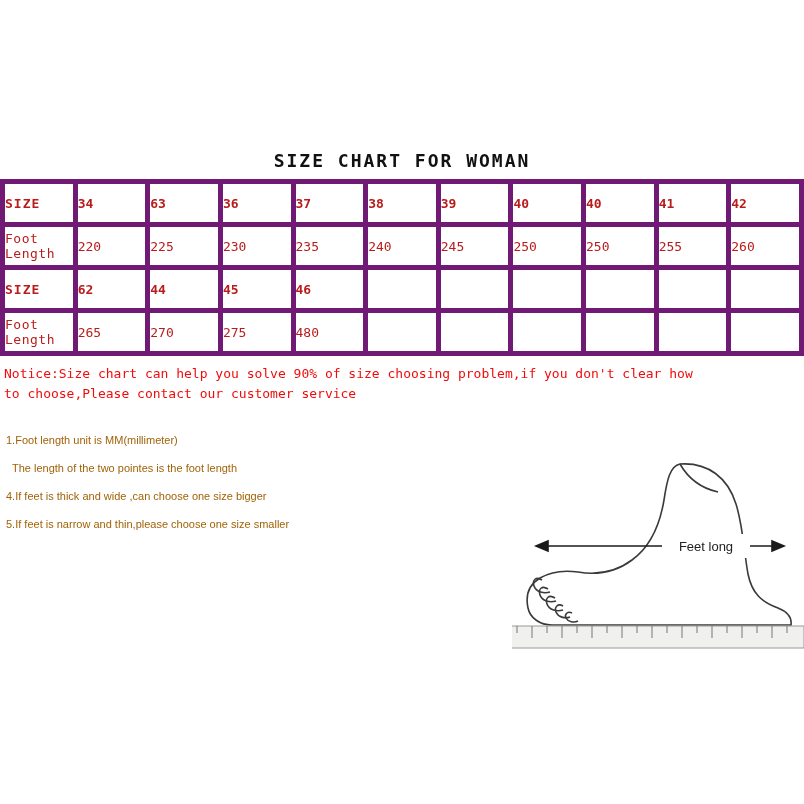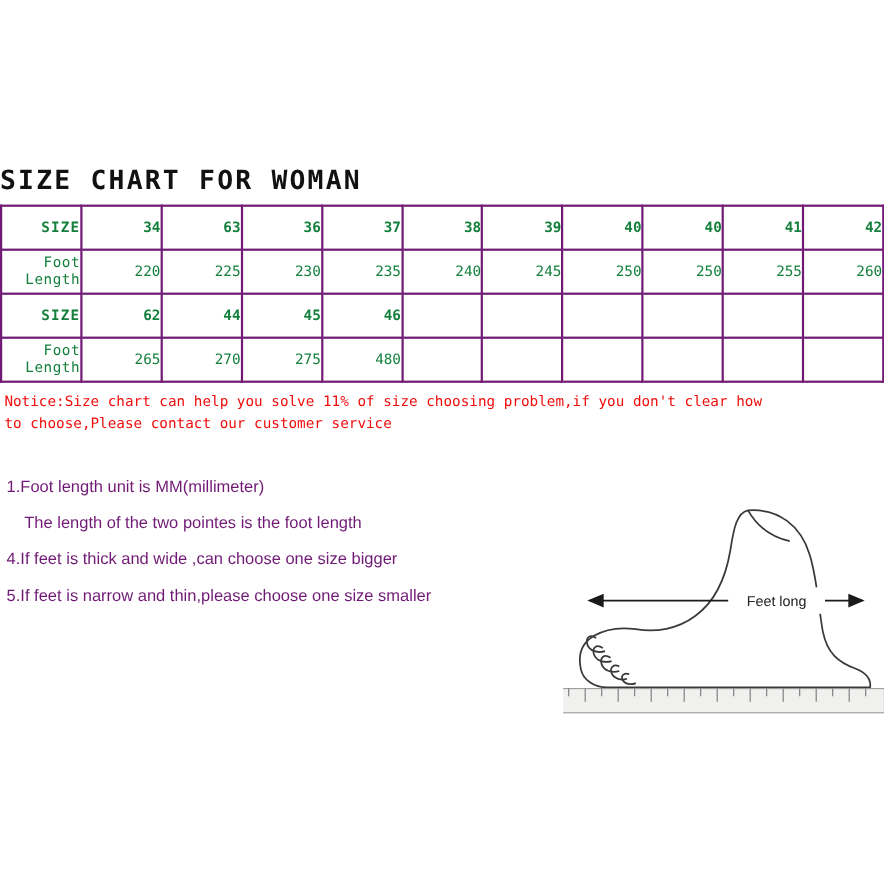--- a/index.html
+++ b/index.html
@@ -24,41 +24,41 @@
   }
   
   #chart-wrap {
     position: absolute;
     left: 0;
     top: 148px;
     width: 804px;
     background: #ffffff;
   }
   .title {
-    text-align: left;
+    text-align: center;
     font-family: "DejaVu Sans Mono", monospace;
-    font-size: 24px;
+    font-size: 18px;
     font-weight: bold;
     color: #111111;
     letter-spacing: 2px;
     padding: 2px 0 8px 0;
   }
   table.size-table {
     border-collapse: collapse;
     width: 804px;
     table-layout: fixed;
   }
   table.size-table td {
-    border: 2px solid #701a75;
+    border: 5px solid #701a75;
     height: 38px;
-    text-align: right;
+    text-align: left;
     vertical-align: middle;
     font-family: "DejaVu Sans Mono", monospace;
     font-size: 13px;
-    color: #15803d;
+    color: #b91c1c;
     background: #ffffff;
     padding: 0;
   }
   td.label-cell {
     font-size: 12px;
     letter-spacing: 0.5px;
     width: 82px;
   }
   td.hdr {
     background: #f10c0c;
@@ -89,25 +89,25 @@
   }
   #instructions {
     position: absolute;
     left: 6px;
     top: 434px;
     width: 640px;
   }
   #instructions p {
     margin: 0 0 16px 0;
     font-family: "Liberation Sans", sans-serif;
-    font-size: 15px;
-    color: #701a75;
+    font-size: 11px;
+    color: #a16207;
   }
   #instructions p.indent {
-    margin-left: 16px;
+    margin-left: 6px;
   }
   #foot-figure {
     position: absolute;
     left: 512px;
     top: 452px;
     width: 292px;
     height: 216px;
   }
   #foot-figure svg { display: block; }
   .measure-label {
@@ -176,21 +176,21 @@
           <td class="empty"></td>
           <td class="empty"></td>
           <td class="empty"></td>
           <td class="empty"></td>
           <td class="empty"></td>
         </tr>
       </tbody>
     </table>
 
     <div class="notice">
-      <div>Notice:Size chart can help you solve 11% of size choosing problem,if you don't clear how</div>
+      <div>Notice:Size chart can help you solve 90% of size choosing problem,if you don't clear how</div>
       <div>to choose,Please contact our customer service</div>
     </div>
 
   </div>
 
   <div id="instructions">
     <p>1.Foot length unit is MM(millimeter)</p>
     <p class="indent">The length of the two pointes is the foot length</p>
     <p>4.If feet is thick and wide ,can choose one size bigger</p>
     <p>5.If feet is narrow and thin,please choose one size smaller</p>

